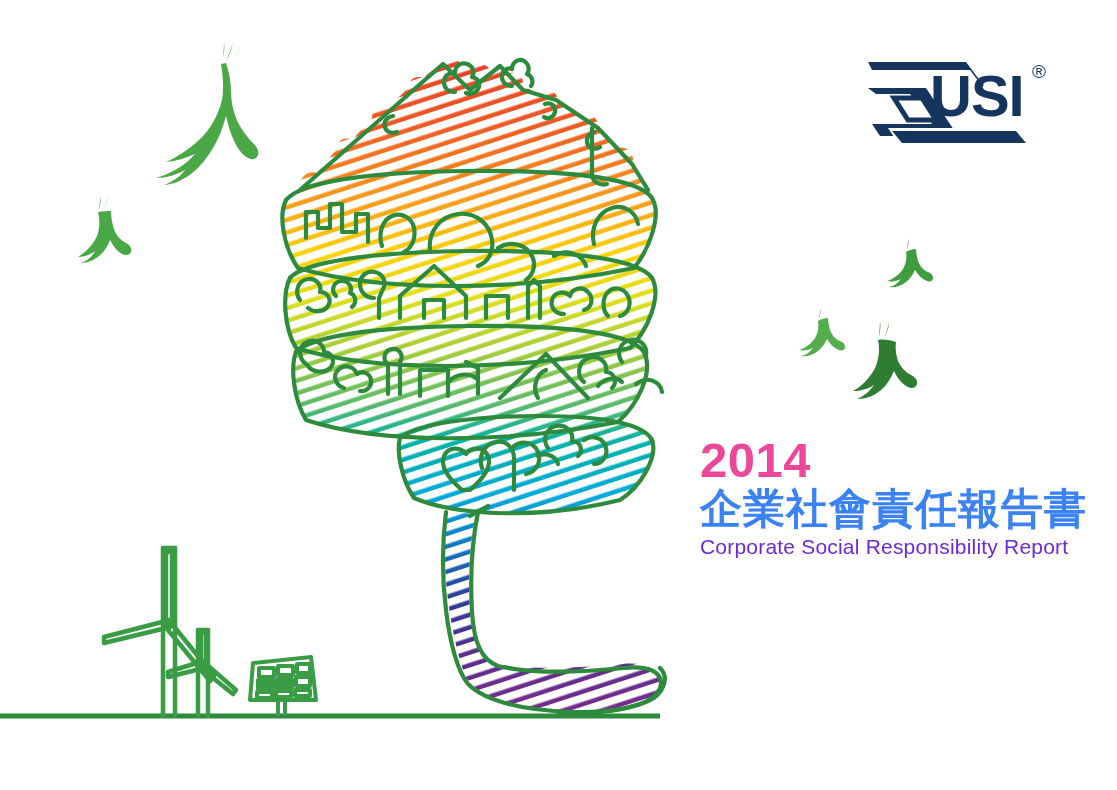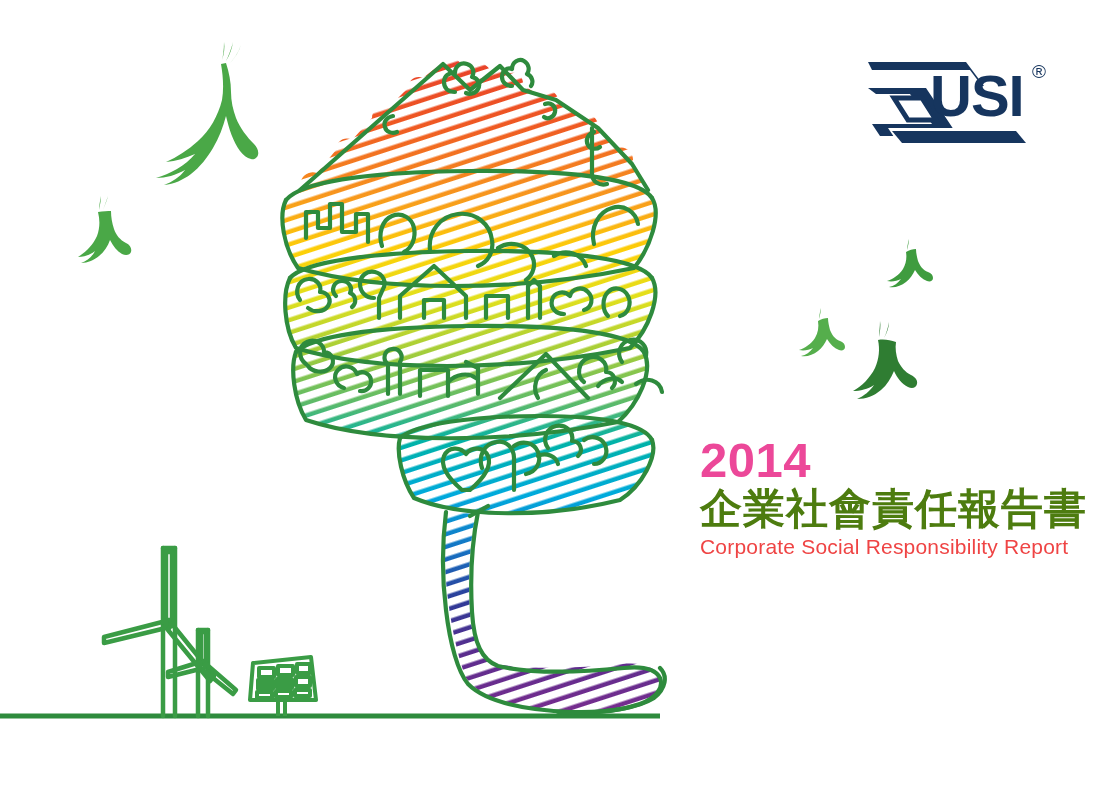--- a/index.html
+++ b/index.html
@@ -50,30 +50,30 @@
     font-weight: bold;
     color: #ec4899;
     letter-spacing: 0.5px;
     line-height: 1.0;
     margin: 0 0 2px 0;
     font-family: "Liberation Sans", sans-serif;
   }
   #title-cn {
     font-size: 42px;
     font-weight: bold;
-    color: #4d7c0f;
+    color: #3b82f6;
     letter-spacing: 1px;
     line-height: 1.05;
     margin: 0 0 4px 0;
     white-space: nowrap;
     font-family: "DejaVu Sans", sans-serif;
   }
   #title-en {
     font-size: 21px;
-    color: #ef4444;
+    color: #6d28d9;
     letter-spacing: 0.2px;
     line-height: 1.1;
     margin: 0;
     white-space: nowrap;
     font-family: "Liberation Sans", sans-serif;
   }
 
   
   #artwork {
     position: absolute;

